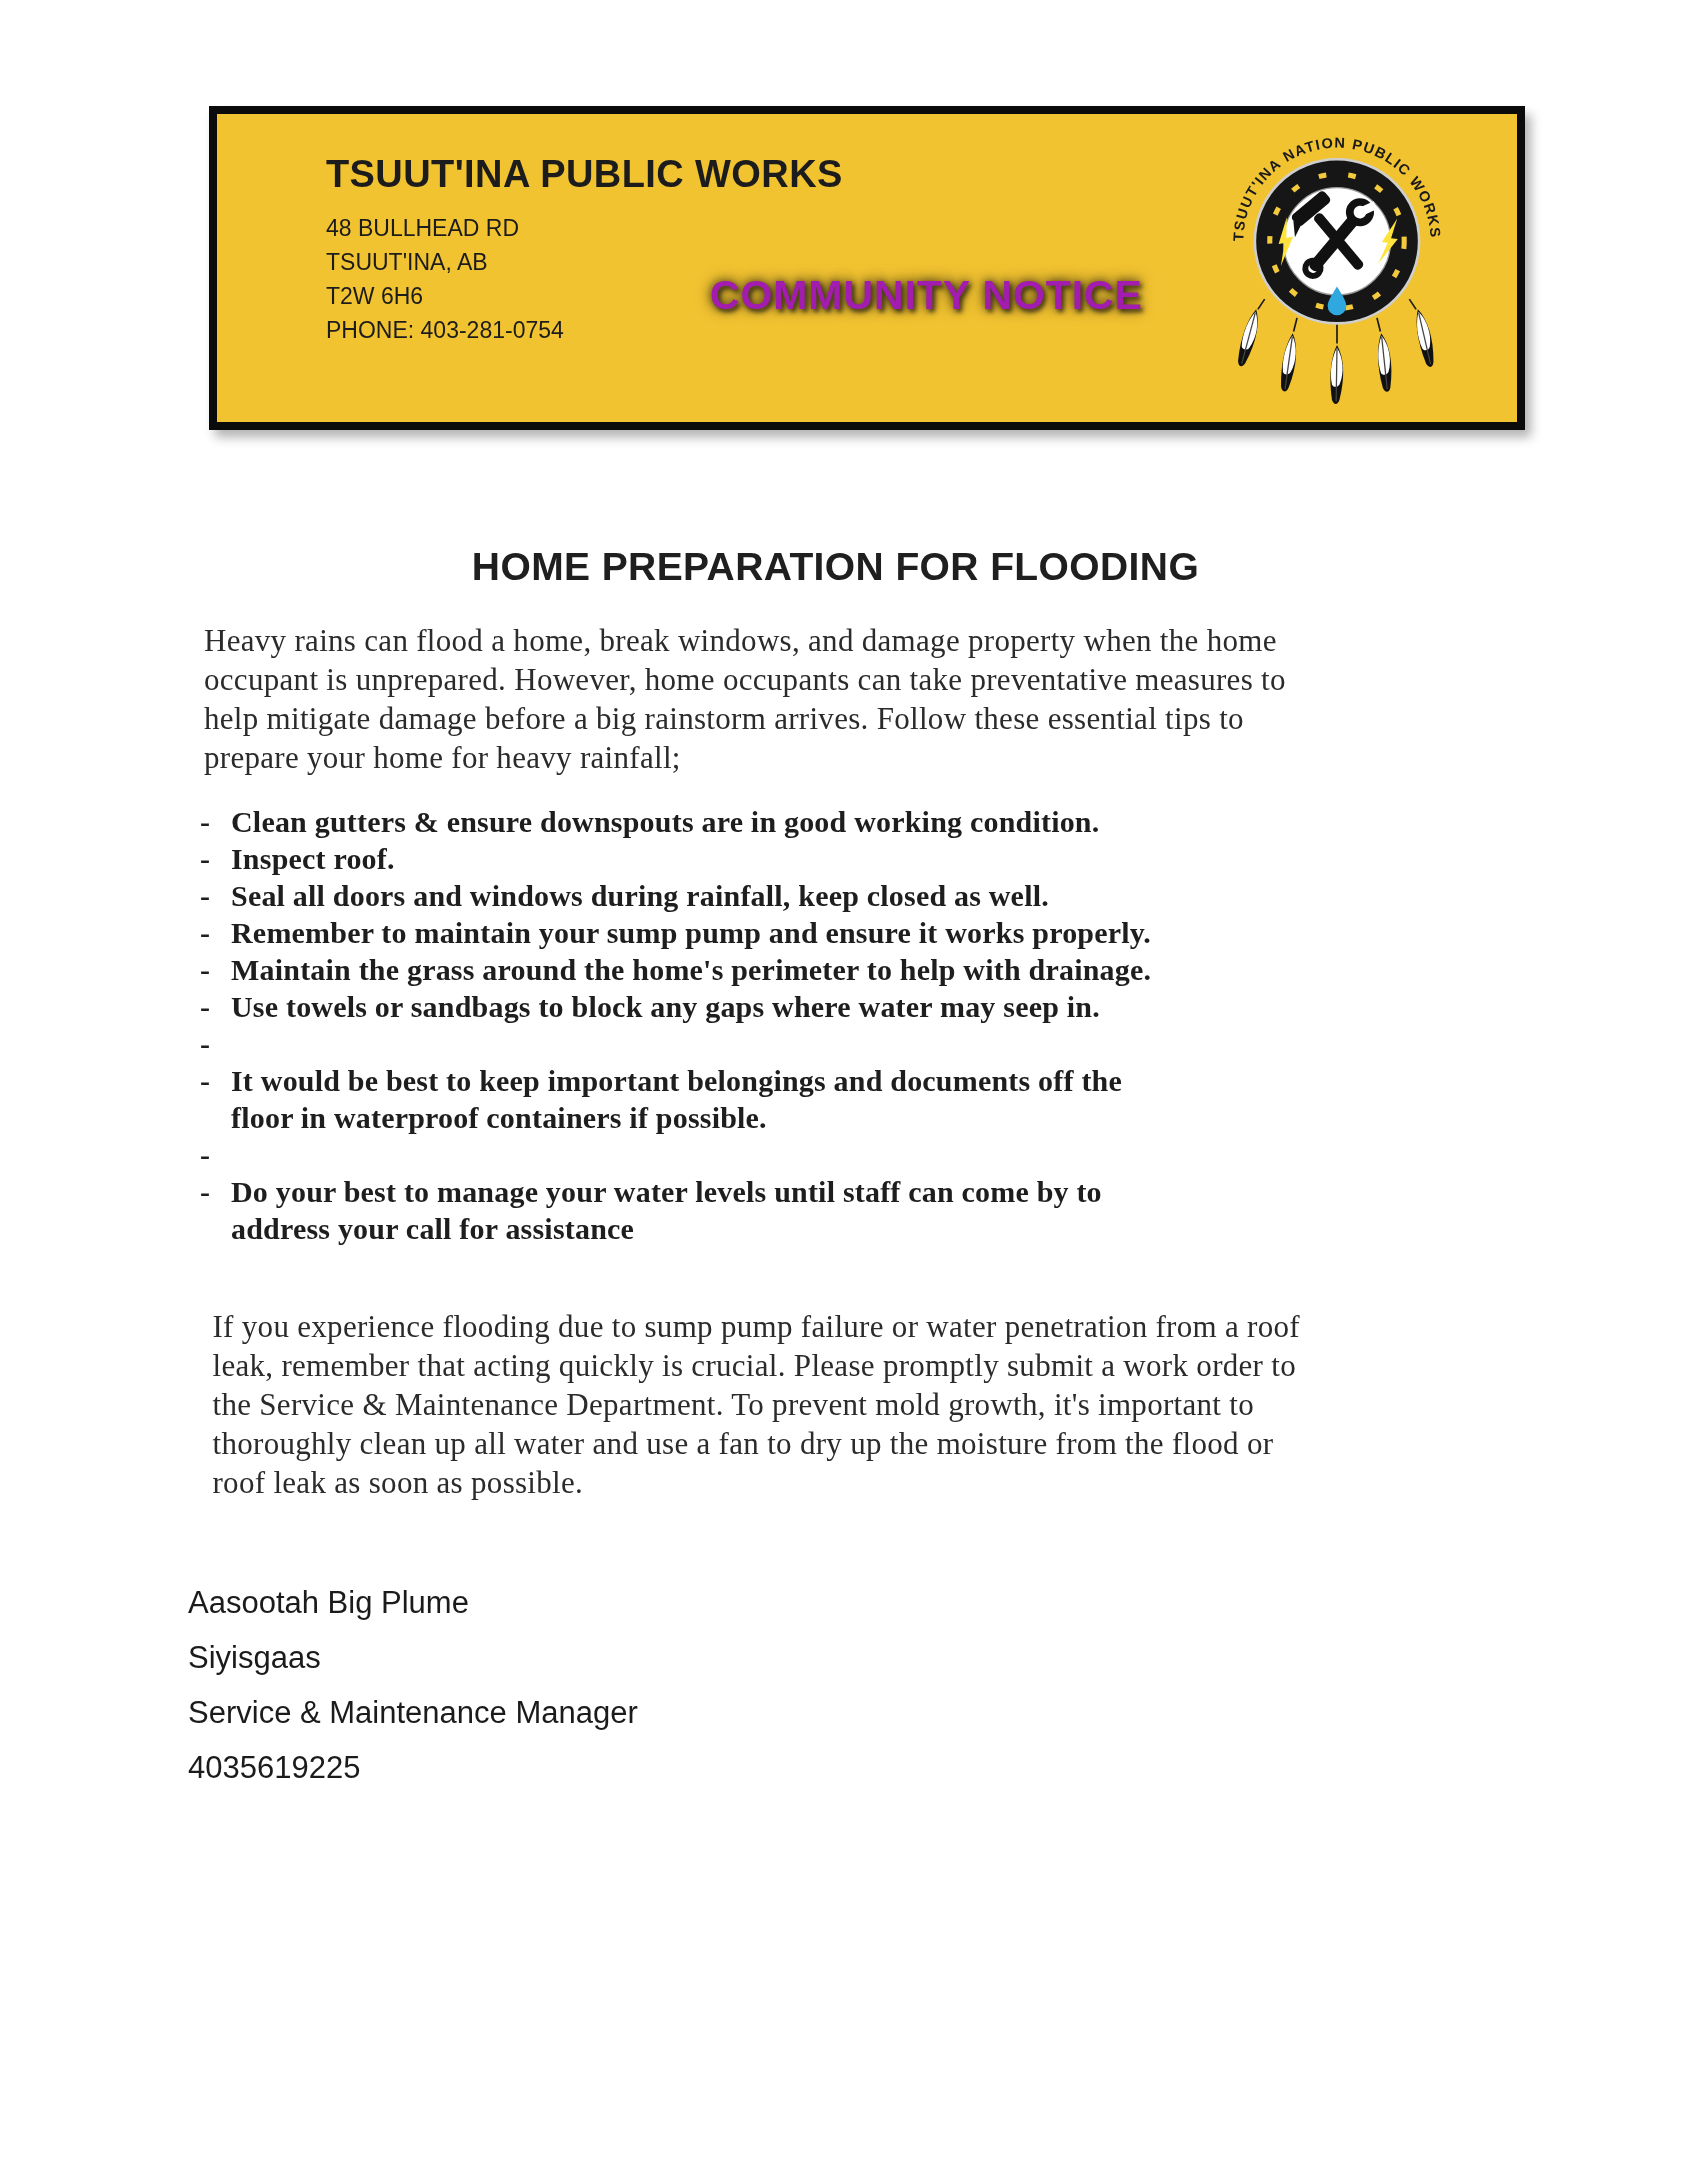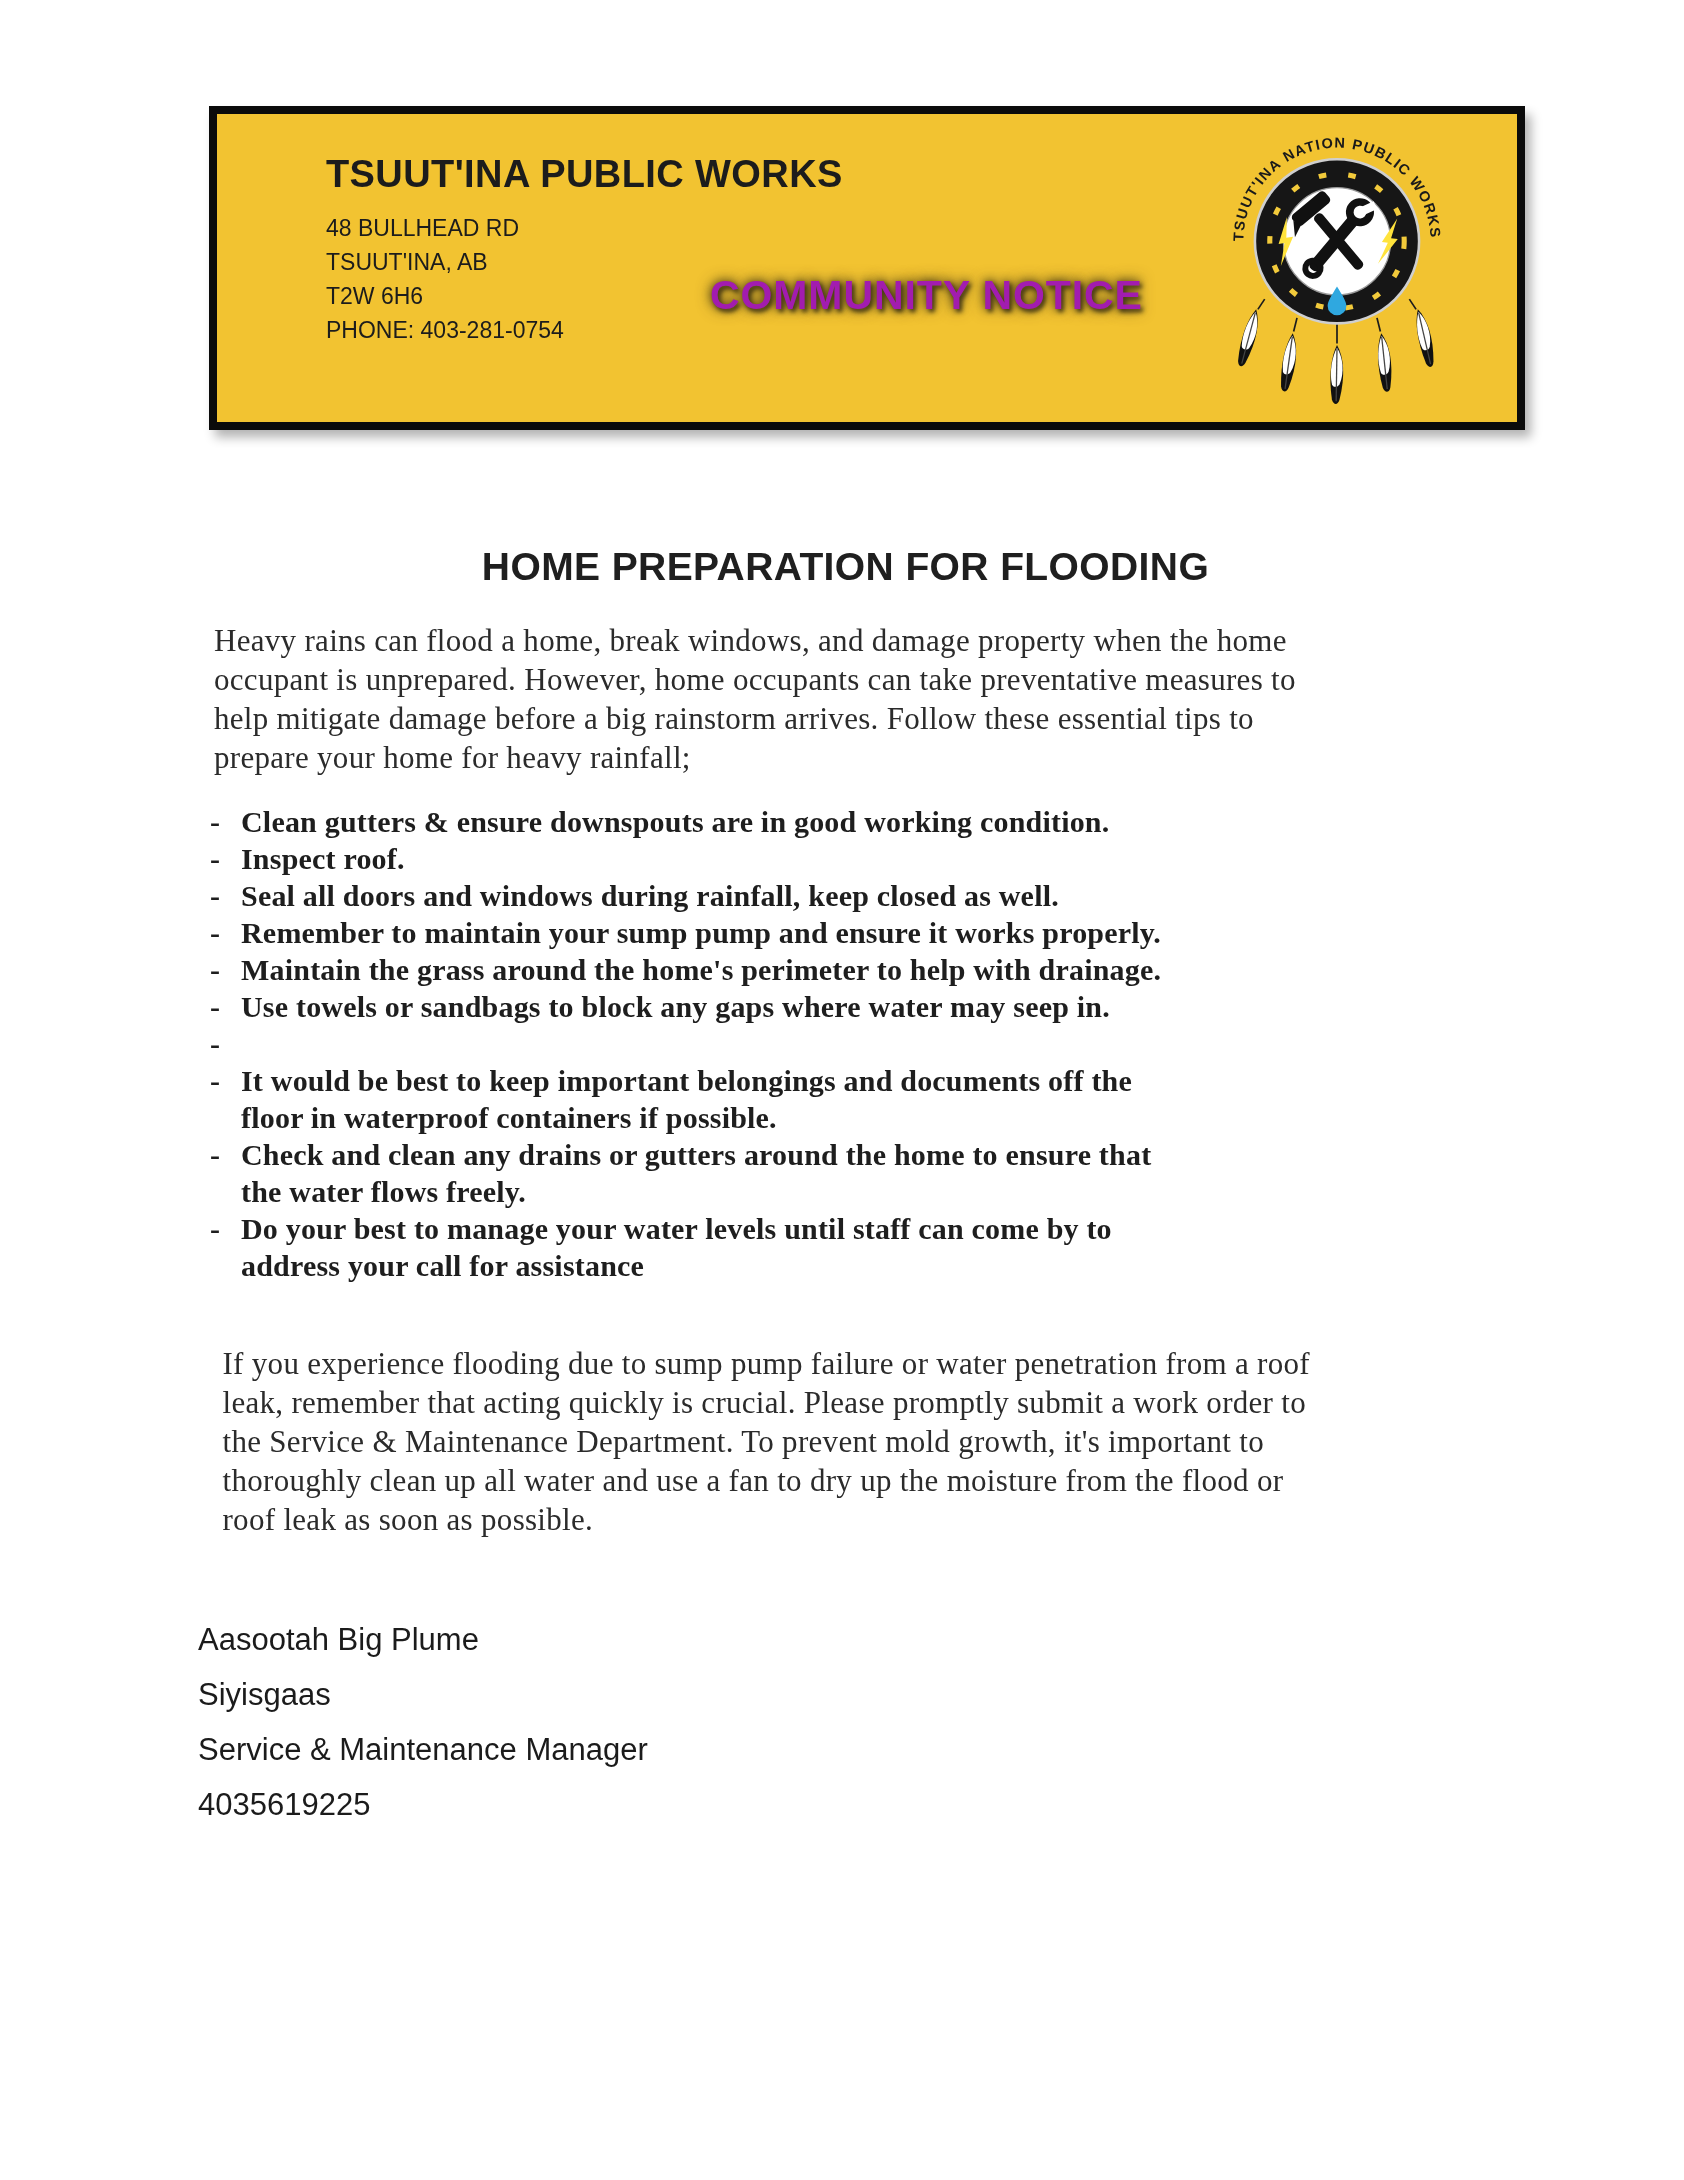--- a/index.html
+++ b/index.html
@@ -13,21 +13,21 @@
   .org-name{position:absolute;left:109px;top:39px;font-family:"Liberation Sans",sans-serif;
             font-weight:700;font-size:38px;letter-spacing:0.4px;color:#1c1c1c;white-space:nowrap;text-align:right;}
   .address{position:absolute;left:109px;top:97px;font-family:"Liberation Sans",sans-serif;
            font-weight:400;font-size:23px;line-height:34px;color:#1c1c1c;}
   .notice{position:absolute;left:493px;top:158px;font-family:"Liberation Sans",sans-serif;
           font-weight:800;font-size:41px;letter-spacing:0.9px;color:#a21caf;white-space:nowrap;
           text-shadow:0 0 8.5px rgba(73,60,22,0.95),0 0 15.3px rgba(73,60,22,0.85),2.6px 2.6px 4.3px rgba(60,50,20,0.9);}
   .logo-svg{position:absolute;left:988px;top:15.3px;}
 
   
-  .content{position:absolute;left:198px;top:545px;width:1295px;}
+  .content{position:absolute;left:188px;top:545px;width:1295px;}
   .doc-title{font-family:"Liberation Sans",sans-serif;font-weight:700;font-size:39px;
              letter-spacing:0.4px;color:#1f1f1f;text-align:center;margin:0 0 32px 0;}
   .para{font-size:31px;line-height:39px;letter-spacing:0.3px;white-space:pre-line;color:#2b2b2b;margin:16px;}
   .tips{margin:25.6px 0 0 0;padding:0;list-style:none;}
   .tips li{display:flex;font-weight:700;font-size:30px;line-height:37px;letter-spacing:0.2px;
            color:#1e1e1e;}
   .tips .bullet{flex:0 0 43px;padding-left:12px;box-sizing:border-box;}
   .tips .tiptext{white-space:pre-line;}
   .para-flood{margin-top:60px;padding-left:8.5px;}
   .para-report{margin-top:24px;color:#141414;}
@@ -143,22 +143,20 @@
       <li>
           <span class="bullet">-</span>
         </li>
       <li>
           <span class="bullet">-</span>
           <span class="tiptext">It would be best to keep important belongings and documents off the
 floor in waterproof containers if possible.</span>
         </li>
       <li>
           <span class="bullet">-</span>
-          <span class="tiptext">Check and clean any drains or gutters around the home to ensure that
-the water flows freely.</span>
         </li>
       <li>
           <span class="bullet">-</span>
           <span class="tiptext">Do your best to manage your water levels until staff can come by to
 address your call for assistance</span>
         </li>
     </ul>
 
     <p class="para para-flood">If you experience flooding due to sump pump failure or water penetration from a roof
 leak, remember that acting quickly is crucial. Please promptly submit a work order to

